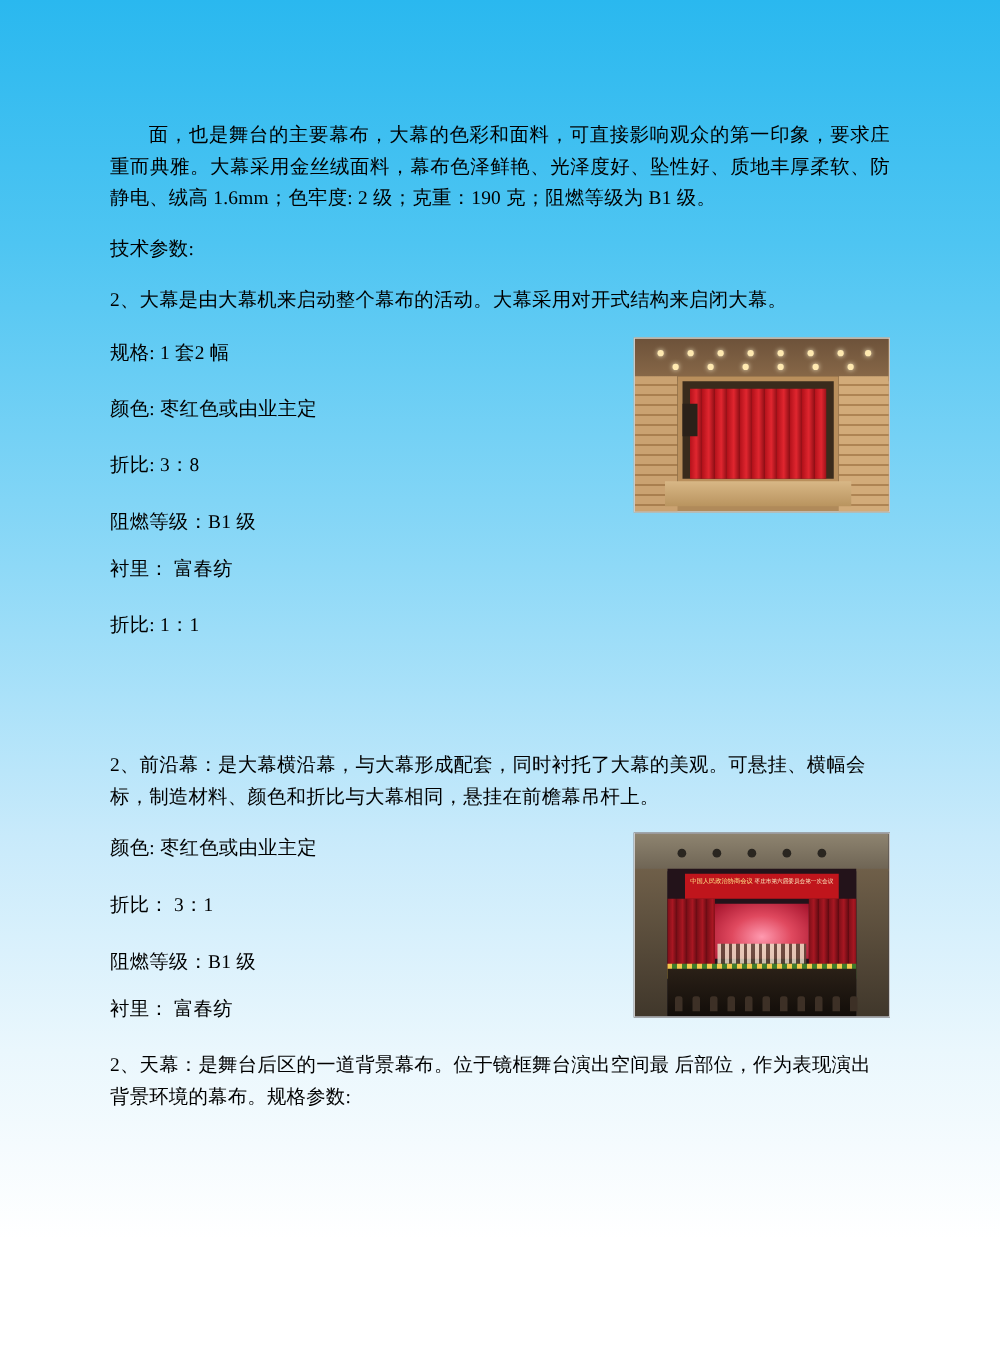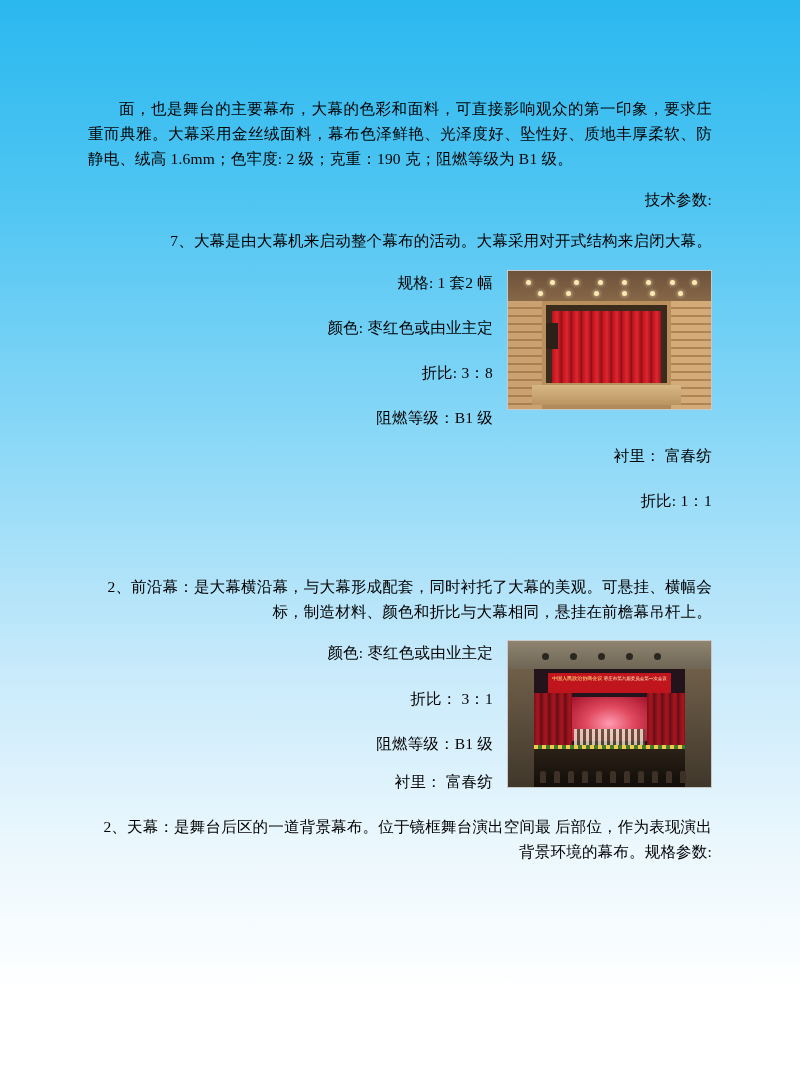--- a/index.html
+++ b/index.html
@@ -27,21 +27,20 @@
     left: 88px;
     top: 96px;
     width: 624px;
   }
   p {
     margin: 0 0 0 0;
     font-size: 15.5px;
     line-height: 1.62;
     color: #000;
     letter-spacing: 0.2px;
-    text-align: right;
   }
   .just {
     text-align: justify;
     text-justify: inter-ideograph;
     text-indent: 2em;
   }
   .gap-s { margin-bottom: 13px; }
   .gap-m { margin-bottom: 16px; }
   .gap-l { margin-bottom: 20px; }
   .gap-xl { margin-bottom: 38px; }
@@ -176,21 +175,21 @@
 </head>
 <body>
 
 <div class="page">
   <div class="content">
 
     <p class="just gap-m">面，也是舞台的主要幕布，大幕的色彩和面料，可直接影响观众的第一印象，要求庄重而典雅。大幕采用金丝绒面料，幕布色泽鲜艳、光泽度好、坠性好、质地丰厚柔软、防静电、绒高 1.6mm；色牢度: 2 级；克重：190 克；阻燃等级为 B1 级。</p>
 
     <p class="gap-m">技术参数:</p>
 
-    <p class="gap-m">7、大幕是由大幕机来启动整个幕布的活动。大幕采用对开式结构来启闭大幕。</p>
+    <p class="gap-m">2、大幕是由大幕机来启动整个幕布的活动。大幕采用对开式结构来启闭大幕。</p>
 
     <div class="row clearfix">
       <div class="fig fig1 float-img">
         <div class="f1-ceiling"></div>
         <div class="f1-lights">
           <i style="left:0;top:0"></i>
             <i style="left:24px;top:0"></i>
             <i style="left:48px;top:0"></i>
           <i style="left:72px;top:0"></i>
             <i style="left:96px;top:0"></i>
@@ -214,21 +213,21 @@
       </div>
 
       <p class="gap-l">规格: 1 套2 幅</p>
       <p class="gap-l">颜色: 枣红色或由业主定</p>
       <p class="gap-l">折比: 3：8</p>
       <p class="gap-s">阻燃等级：B1 级</p>
       <p class="gap-l">衬里： 富春纺</p>
       <p class="gap-xl">折比: 1：1</p>
     </div>
 
-    <p class="gap-m" style="margin-top:23px">2、前沿幕：是大幕横沿幕，与大幕形成配套，同时衬托了大幕的美观。可悬挂、横幅会标，制造材料、颜色和折比与大幕相同，悬挂在前檐幕吊杆上。</p>
+    <p class="gap-m" style="margin-top:49px">2、前沿幕：是大幕横沿幕，与大幕形成配套，同时衬托了大幕的美观。可悬挂、横幅会标，制造材料、颜色和折比与大幕相同，悬挂在前檐幕吊杆上。</p>
 
     <div class="row clearfix">
       <div class="fig fig2 float-img">
         <div class="f2-ceiling">
           <i style="left:34px"></i>
             <i style="left:62px"></i>
             <i style="left:90px"></i>
           <i style="left:118px"></i>
             <i style="left:146px"></i>
         </div>

